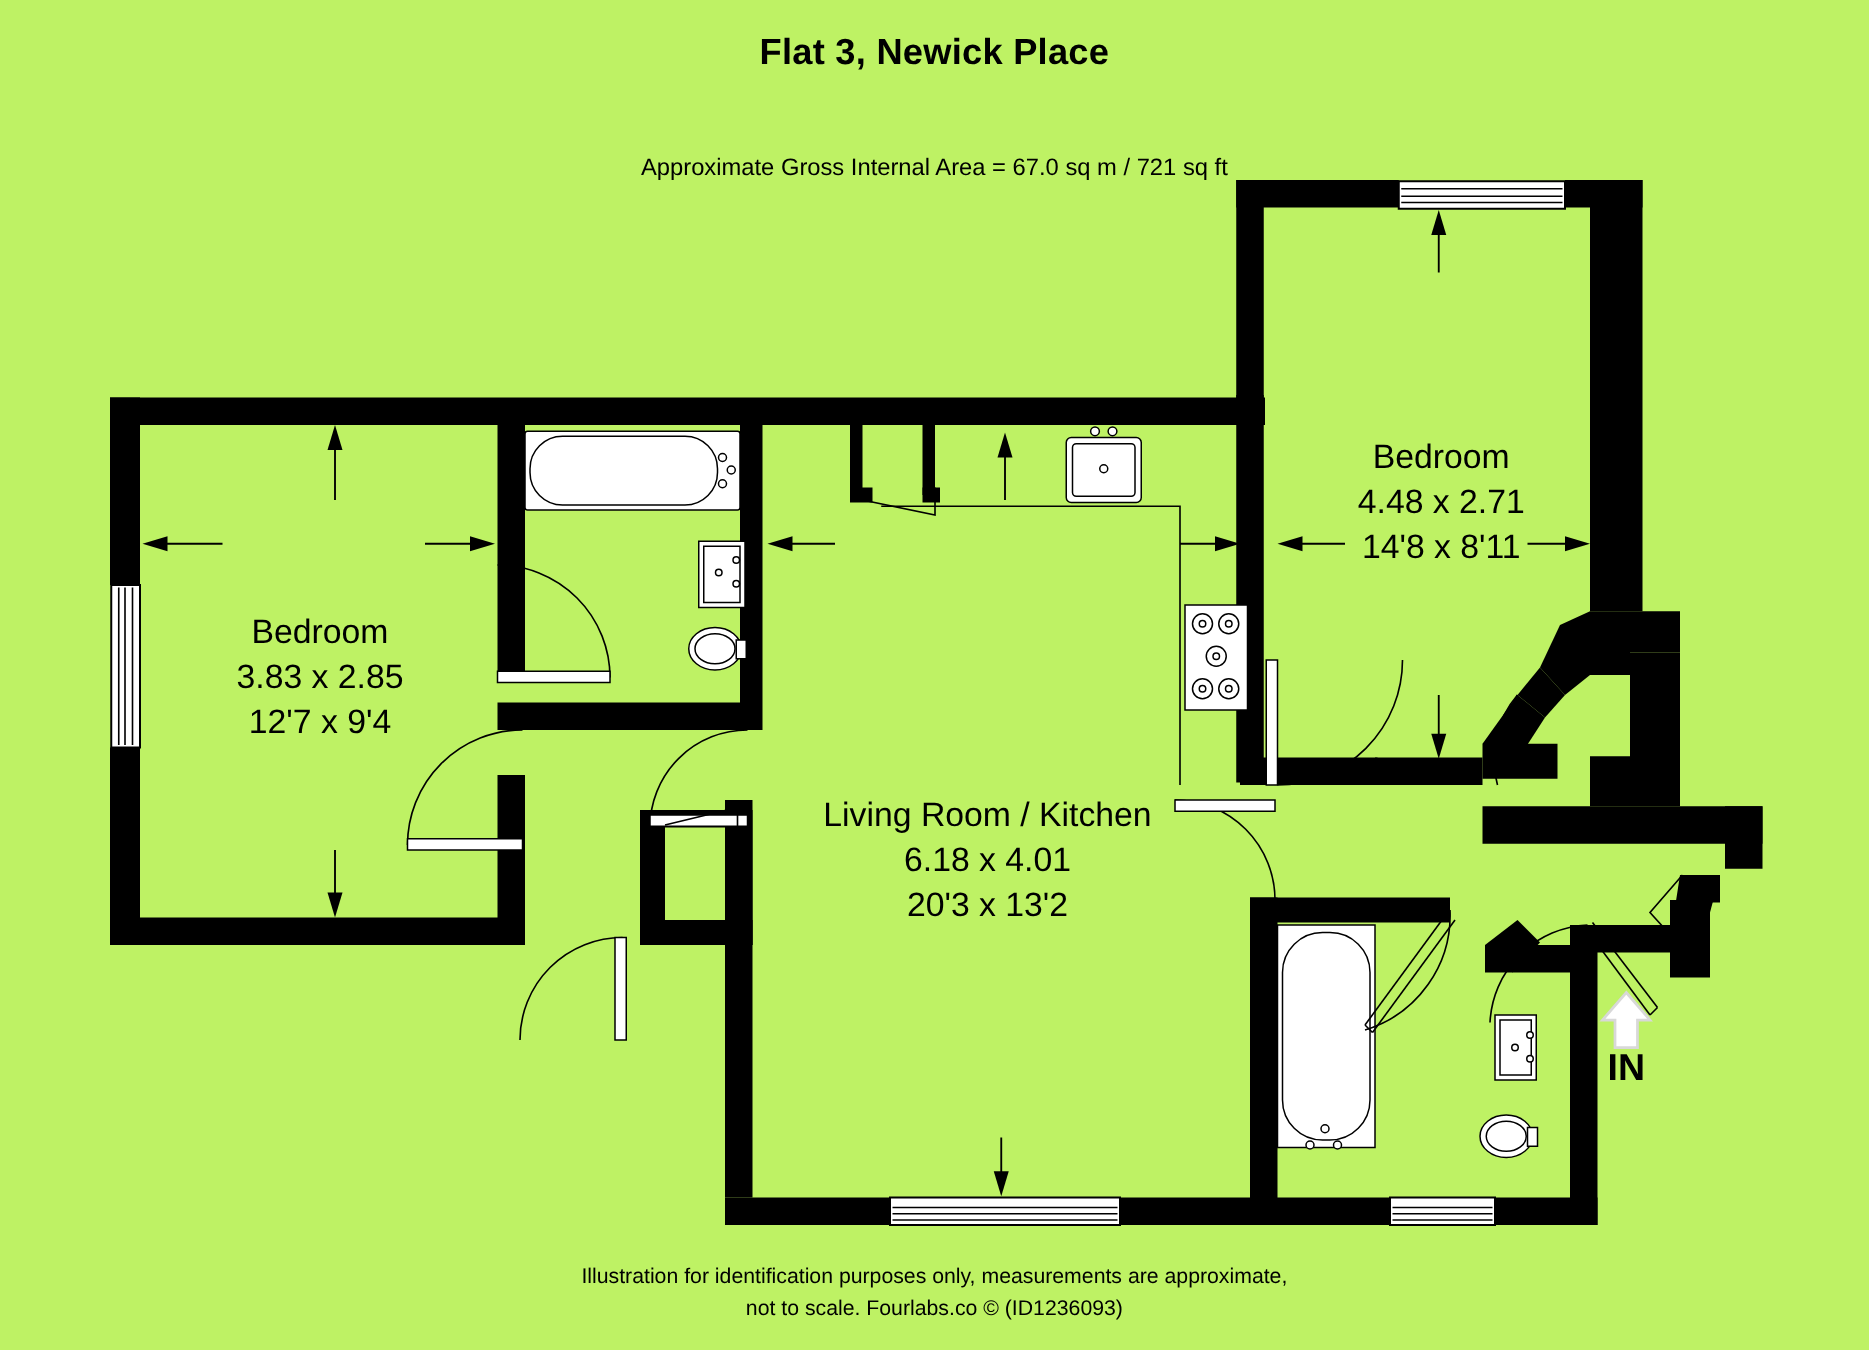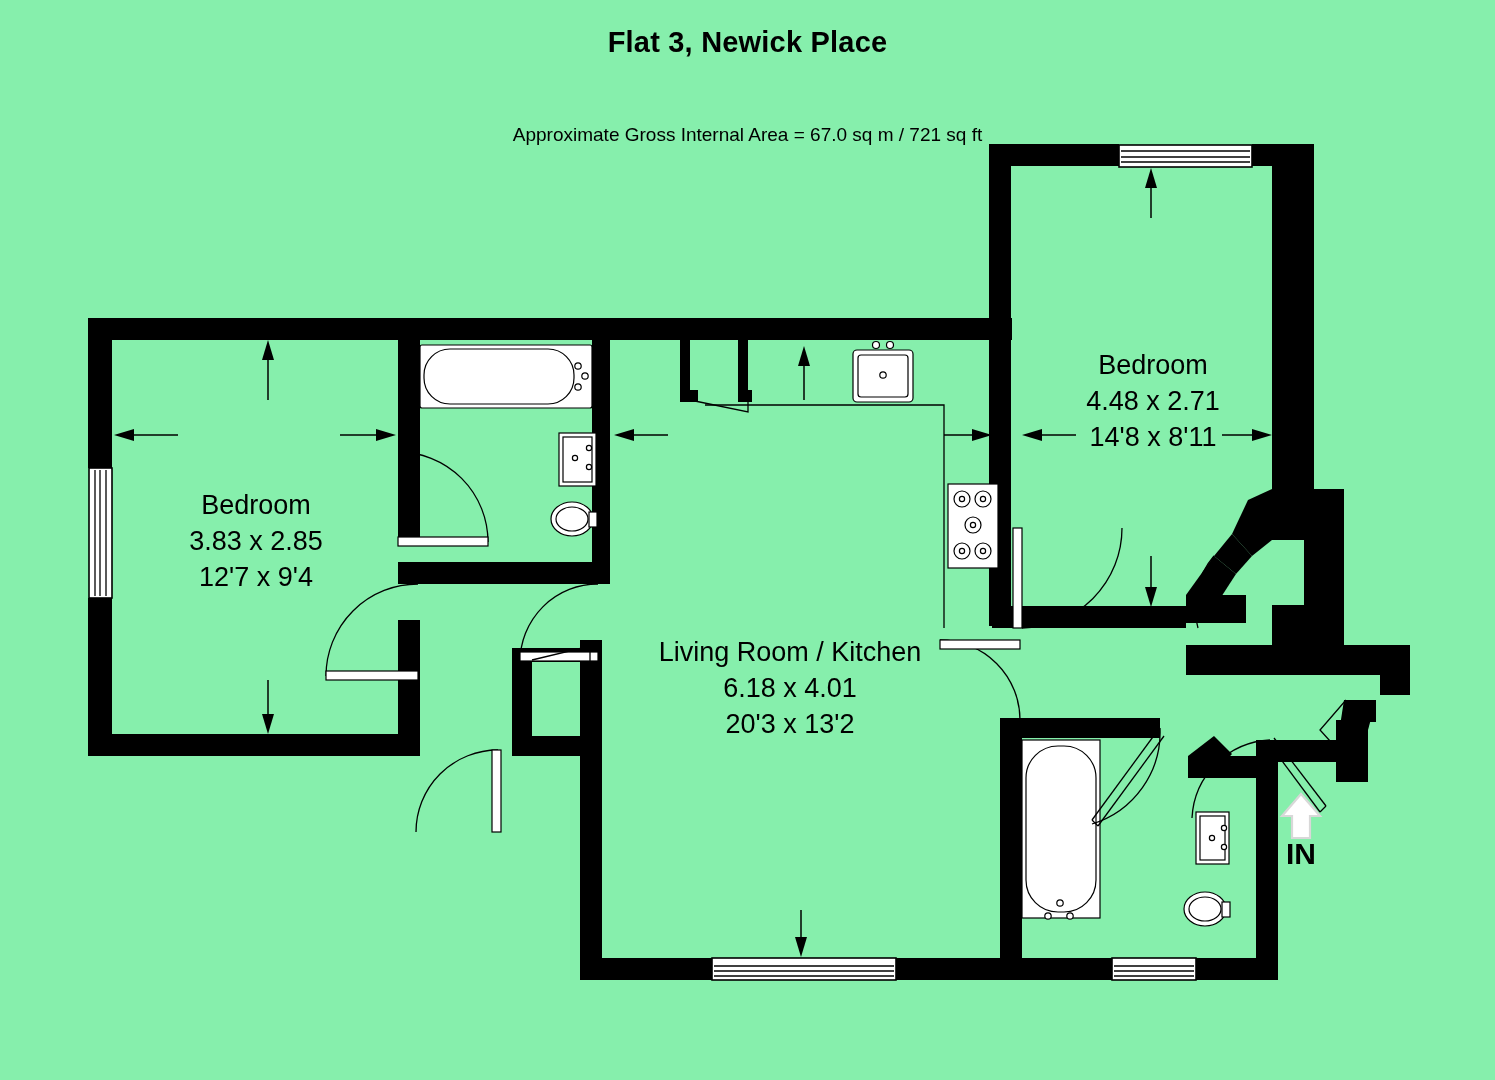--- a/index.html
+++ b/index.html
@@ -12,21 +12,21 @@
     height: 1080px;
     font-family: "Liberation Sans", sans-serif;
     color: #000000;
     position: relative;
     overflow: hidden;
   }
   #page {
     position: relative;
     width: 1495px;
     height: 1080px;
-    background: #86efac;
+    background: #bef264;
   }
   .title {
     position: absolute;
     top: 26px;
     left: 0;
     width: 1495px;
     text-align: center;
     font-size: 29px;
     font-weight: bold;
     letter-spacing: 0.2px;
@@ -406,14 +406,18 @@
       <text class="roomlabel" x="790" y="733">20'3 x 13'2</text>
     </g>
 
     <g>
       <polygon class="inarrow" points="1301,794 1320,816 1310,816 1310,838 1292,838 1292,816 1282,816"></polygon>
       <text class="inlabel" x="1301" y="864">IN</text>
     </g>
 
   </svg>
 
+  <div class="footer">
+    <div>Illustration for identification purposes only, measurements are approximate,</div>
+    <div>not to scale. Fourlabs.co © (ID1236093)</div>
+  </div>
 
 </div>
 
 </body></html>

